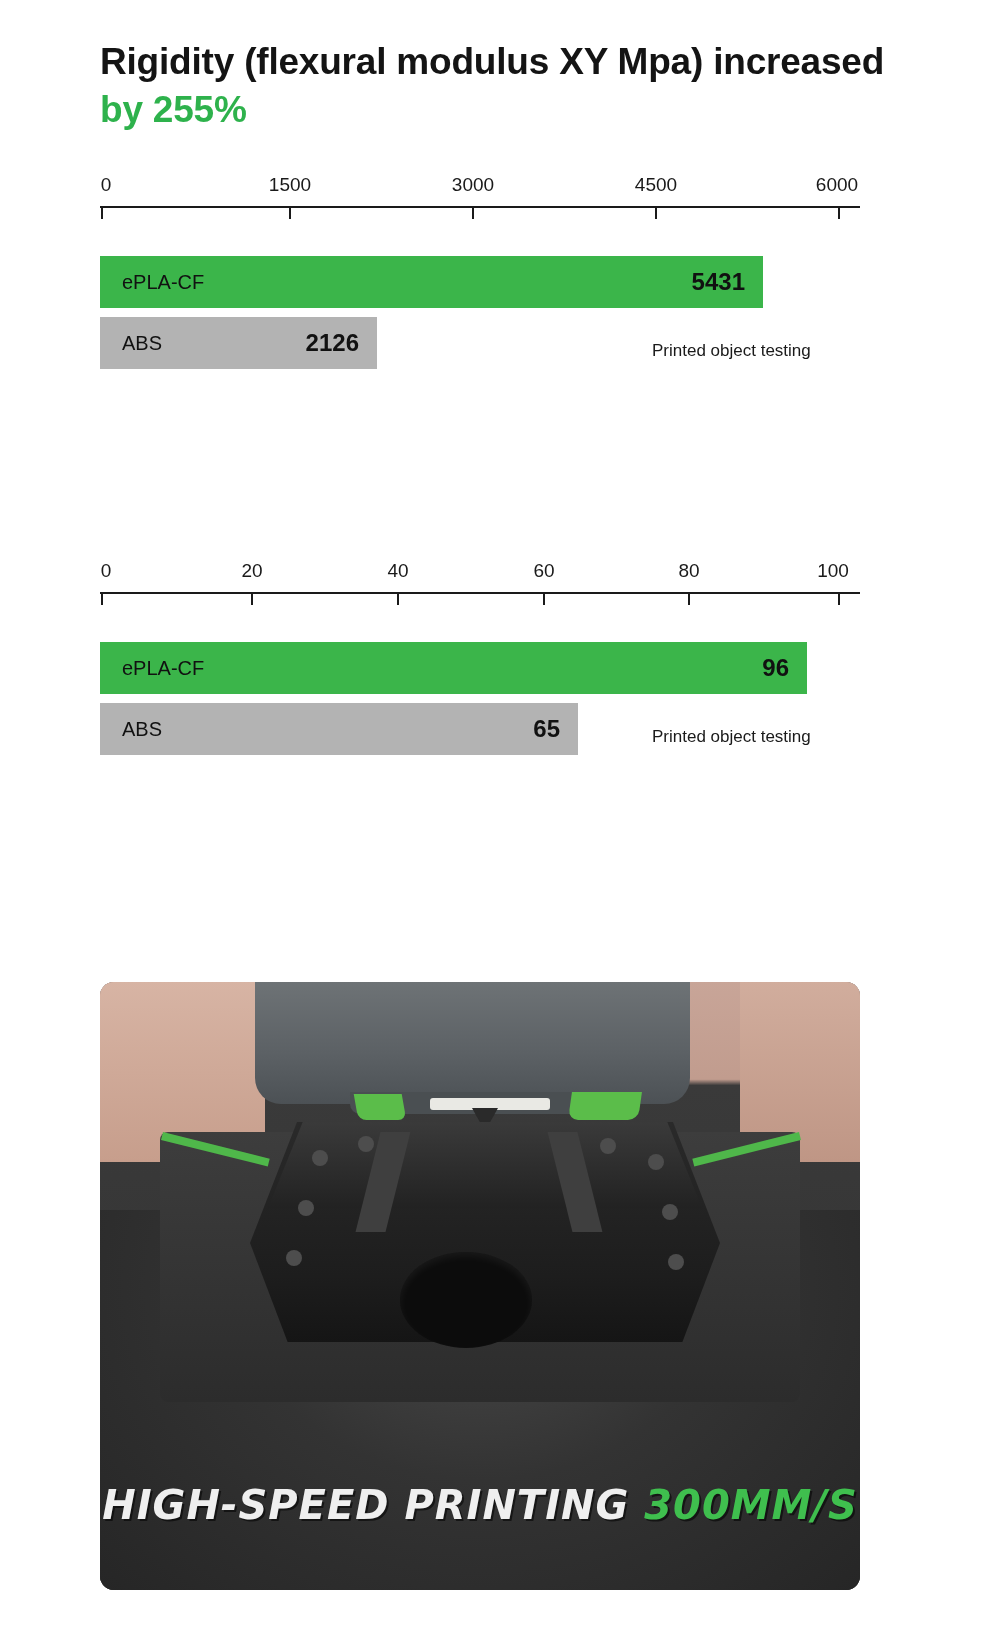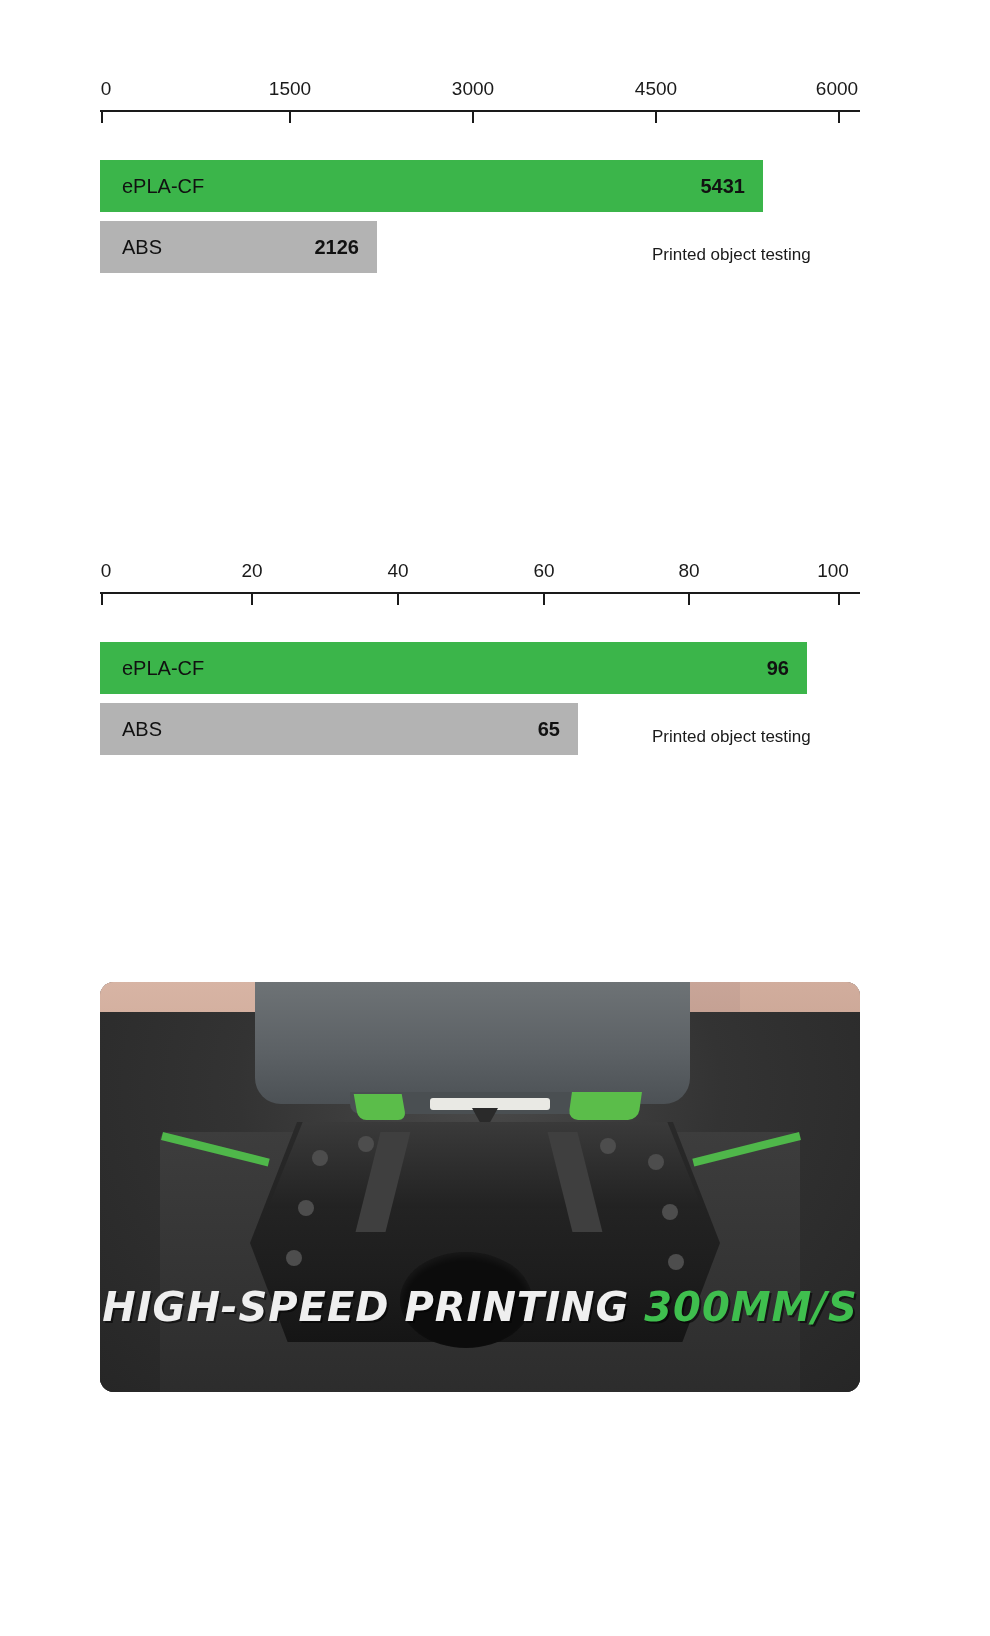--- a/index.html
+++ b/index.html
@@ -101,38 +101,38 @@
     padding: 0 18px 0 22px;
   }
   .bar.green { background: #3bb54a; }
   .bar.grey  { background: #b3b3b3; text-align: right; }
   .bar-name {
     font-size: 20px;
     font-weight: 400;
     color: #111;
   }
   .bar-value {
-    font-size: 20px;
+    font-size: 24px;
     font-weight: 700;
     color: #111;
   }
   .note {
     position: absolute;
     font-size: 17px;
     color: #1a1a1a;
     white-space: nowrap;
   }
 
   
   .photo {
     position: absolute;
     left: 100px;
     top: 982px;
     width: 760px;
-    height: 410px;
+    height: 608px;
     border-radius: 14px;
     overflow: hidden;
     background: #2b2b2b;
   }
   .photo-bg {
     position: absolute;
     inset: 0;
     background:
       linear-gradient(180deg, #c8a598 0%, #c19c8e 16%, #3a3a3a 17%, #2f2f2f 100%);
   }
@@ -273,20 +273,24 @@
     text-shadow: 2px 2px 0 rgba(0,0,0,0.55);
   }
 </style>
 </head>
 <body>
 
 <div class="page">
 
   <div class="section" style="top:38px;">
 
+    <h2 class="heading">
+      <span>Rigidity (flexural modulus XY Mpa) increased</span>
+      <span class="accent">by 255%</span>
+    </h2>
 
     <div class="axis" style="margin-top:40px;">
       <div class="axis-labels">
         <span class="axis-label" style="left:6px;">0</span>
         <span class="axis-label" style="left:190px;">1500</span>
         <span class="axis-label" style="left:373px;">3000</span>
         <span class="axis-label" style="left:556px;">4500</span>
         <span class="axis-label" style="left:737px;">6000</span>
       </div>
       <div class="axis-line"></div>

